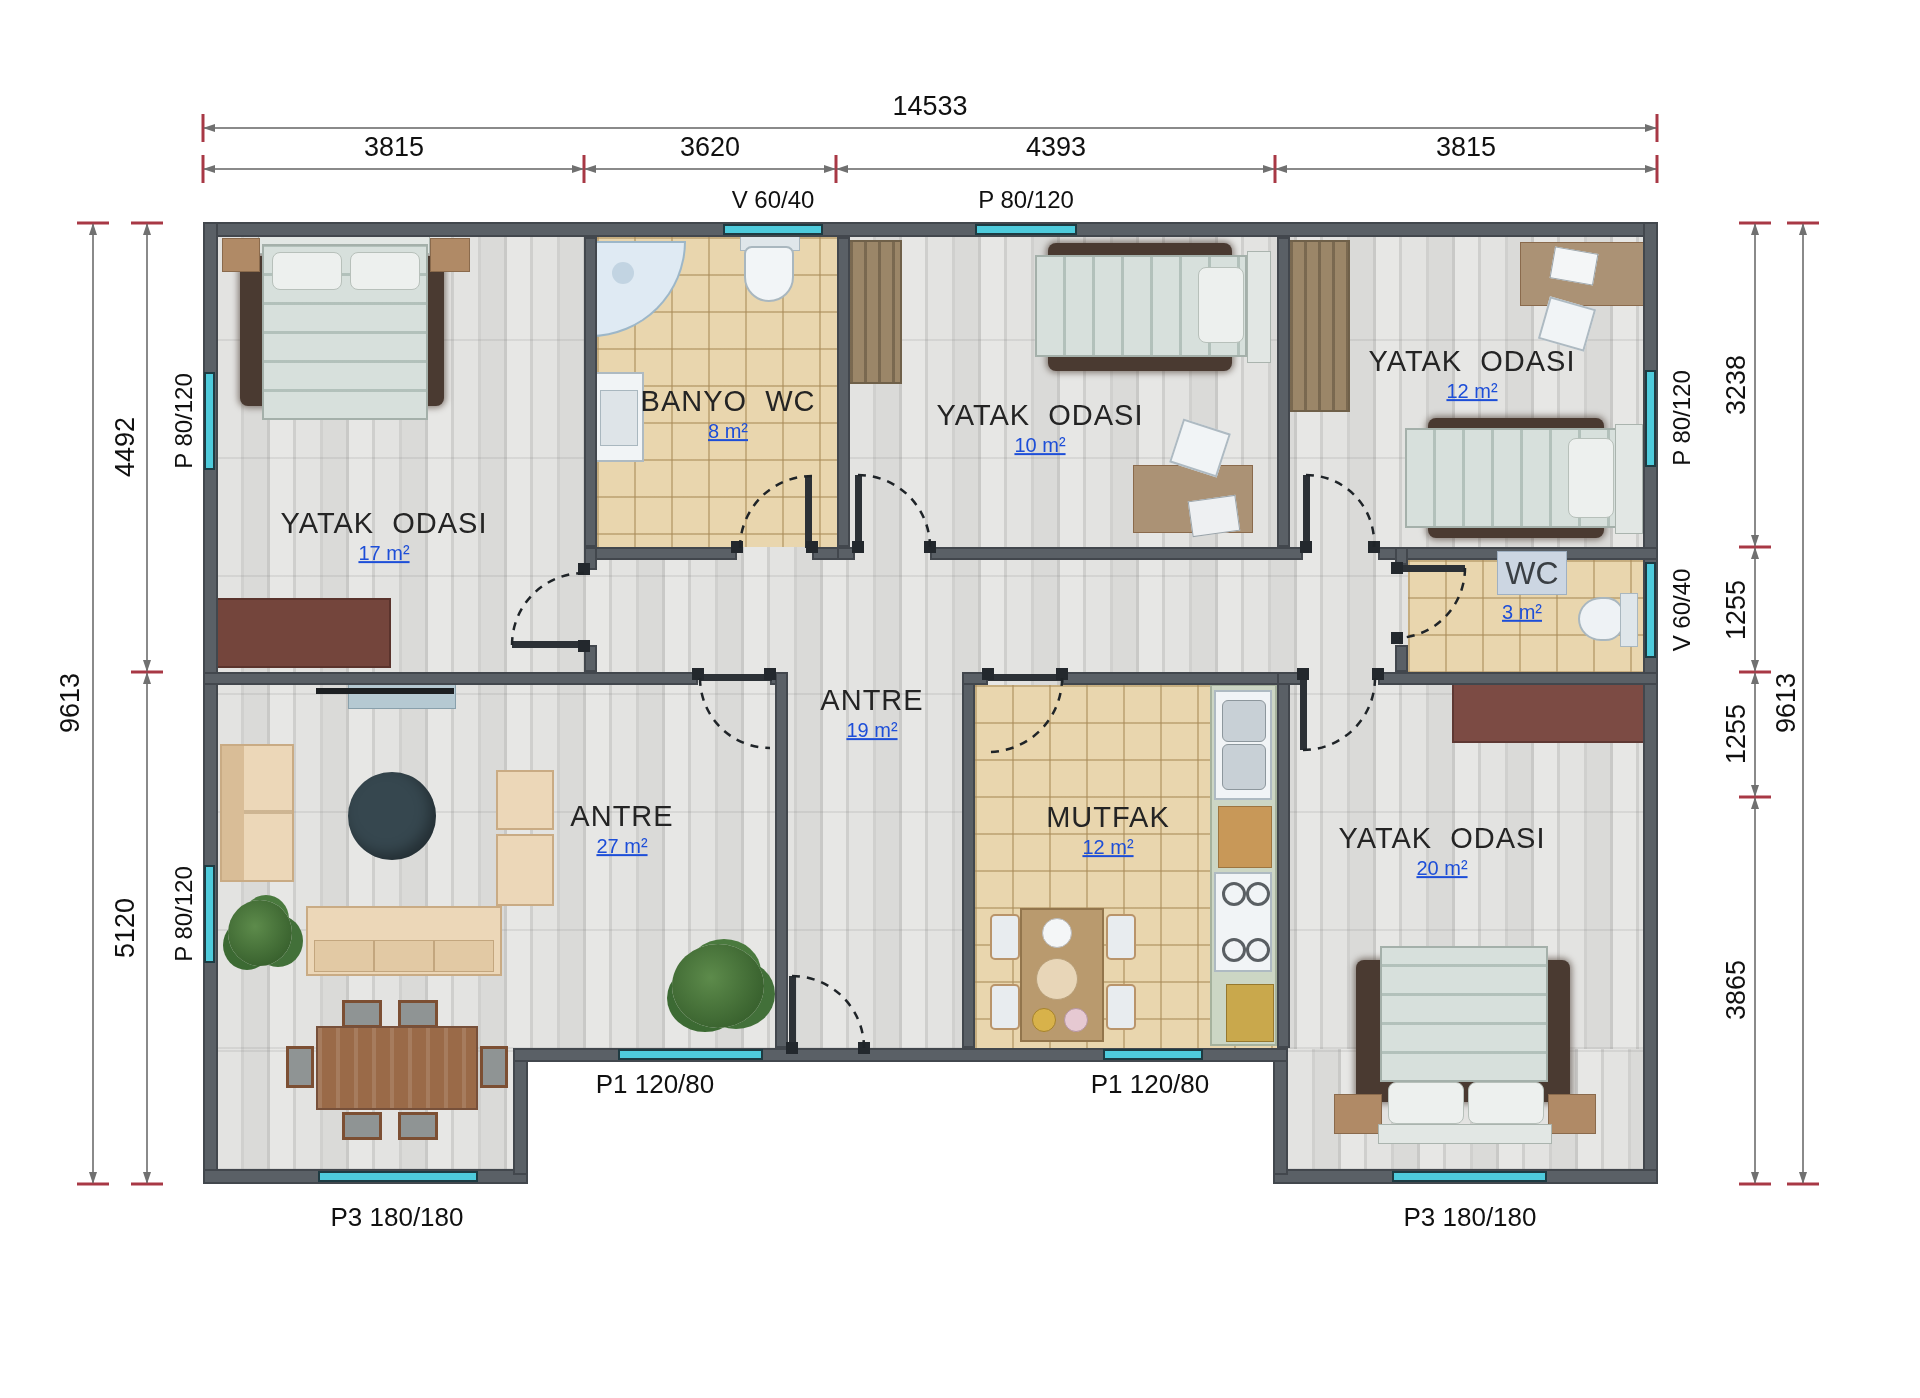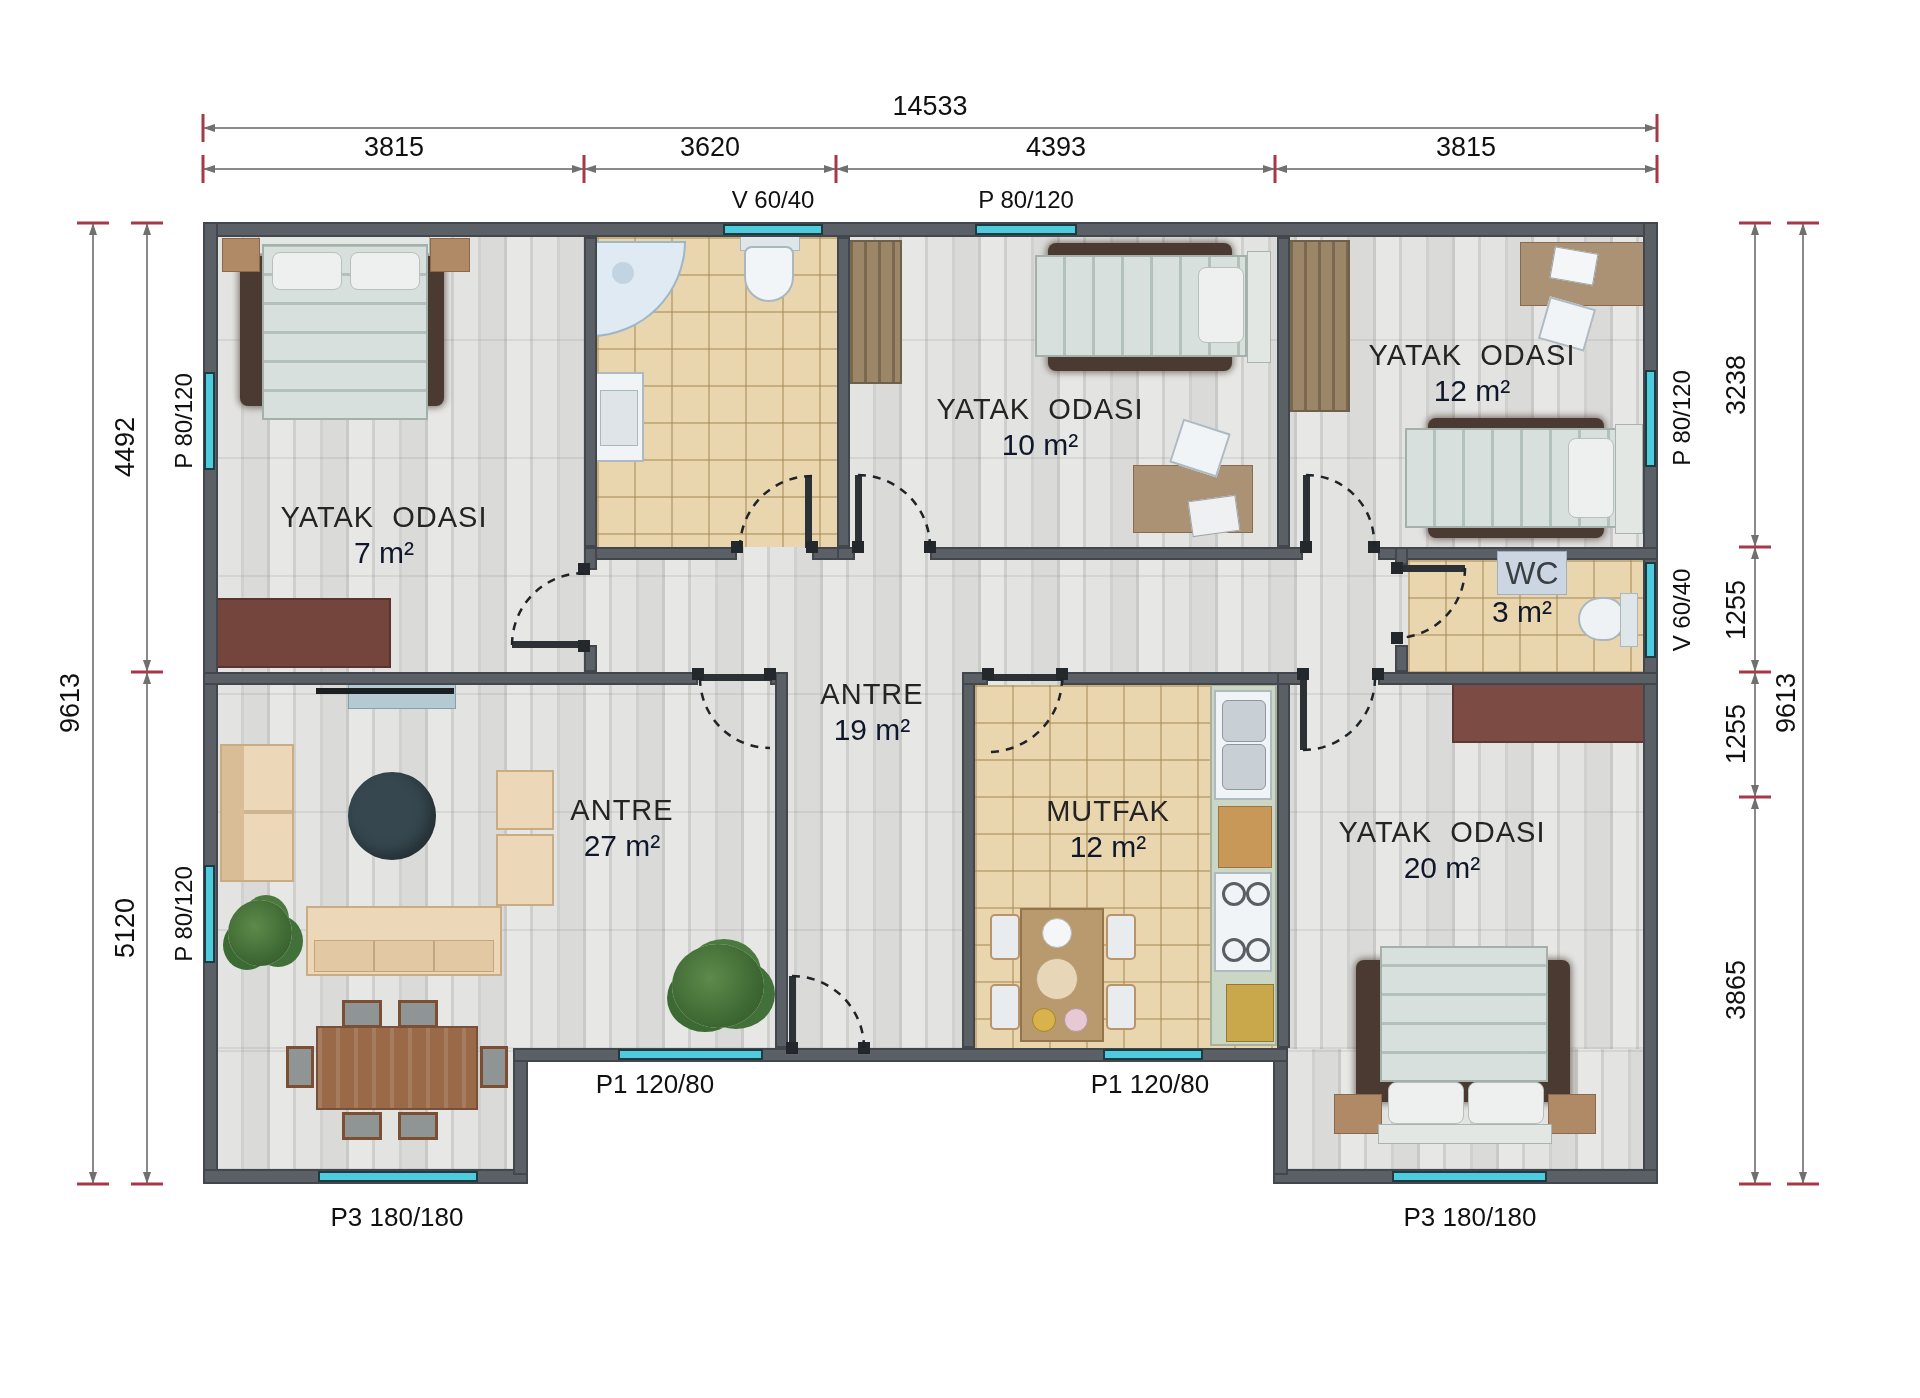--- a/index.html
+++ b/index.html
@@ -23,21 +23,21 @@
   .bedh{background-image:repeating-linear-gradient(90deg, transparent 0 26px, rgba(110,135,125,.35) 26px 29px);}
   .pillow{background:#edf0ee;border:1px solid #b7c0ba;border-radius:8px;}
   .hb{background:#e2e7e4;border:1px solid #aab4ae;}
   .wood-f{background:#b08a66;border:1px solid #8a6a4c;}
   .wardrobe{background:#9b8668;border:2px solid #6f6049;box-sizing:border-box;
        background-image:repeating-linear-gradient(90deg, rgba(60,50,35,.35) 0 3px, transparent 3px 14px);}
   .beige{background:#ecd7b8;border:2px solid #c9ab84;box-sizing:border-box;}
   .whitebox{background:#f1f4f6;border:2px solid #aebac2;box-sizing:border-box;}
   .rlabel{position:absolute;transform:translate(-50%,-50%);text-align:center;line-height:1.22;}
   .rname{font-size:29px;letter-spacing:1px;word-spacing:9px;color:#242424;}
-  .rarea{font-size:30px;color:#0f172a;}
+  .rarea{font-size:20px;color:#1d4ed8;text-decoration:underline;}
   .dimnum{position:absolute;transform:translate(-50%,-50%);font-size:27px;color:#101010;white-space:nowrap;}
   .rot{transform:translate(-50%,-50%) rotate(-90deg);}
   .wlab{position:absolute;transform:translate(-50%,-50%);font-size:24px;color:#101010;white-space:nowrap;}
   .wlab.rot{transform:translate(-50%,-50%) rotate(-90deg);}
   svg{position:absolute;left:0;top:0;}
   .counter{background:#ccd6c4;border:2px solid #a6b29d;box-sizing:border-box;}
   .plant{border-radius:50%;background:radial-gradient(circle at 42% 40%, #5d8b4b, #3a632f 72%);
          box-shadow:18px 8px 0 -7px #427039,-13px 12px 0 -8px #3c6a33,6px -14px 0 -9px #4a7a3e;}
   .tableb{background:#9a6a48;border:2px solid #77503a;box-sizing:border-box;
           background-image:repeating-linear-gradient(90deg, rgba(255,255,255,.12) 0 4px, transparent 4px 18px);}
@@ -299,21 +299,25 @@
   <div class="dimnum rot" style="left:1786px;top:703px;">9613</div>
   <div class="wlab rot" style="left:1682px;top:418px;">P 80/120</div>
   <div class="wlab rot" style="left:1682px;top:610px;">V 60/40</div>
   <div class="dimnum" style="left:655px;top:1084px;font-size:26px;">P1 120/80</div>
   <div class="dimnum" style="left:1150px;top:1084px;font-size:26px;">P1 120/80</div>
   <div class="dimnum" style="left:397px;top:1217px;font-size:26px;">P3 180/180</div>
   <div class="dimnum" style="left:1470px;top:1217px;font-size:26px;">P3 180/180</div>
 
   <div class="rlabel" style="left:384px;top:536px;">
     <div class="rname">YATAK ODASI</div>
-    <div class="rarea">7 m²</div>
+    <div class="rarea">17 m²</div>
+  </div>
+  <div class="rlabel" style="left:728px;top:414px;">
+    <div class="rname">BANYO WC</div>
+    <div class="rarea">8 m²</div>
   </div>
   <div class="rlabel" style="left:1040px;top:428px;">
     <div class="rname">YATAK ODASI</div>
     <div class="rarea">10 m²</div>
   </div>
   <div class="rlabel" style="left:1472px;top:374px;">
     <div class="rname">YATAK ODASI</div>
     <div class="rarea">12 m²</div>
   </div>
   <div class="abs" style="left:1497px;top:551px;width:68px;height:42px;background:#ccd6e2;border:1px solid #9fb0c2;display:flex;align-items:center;justify-content:center;">

